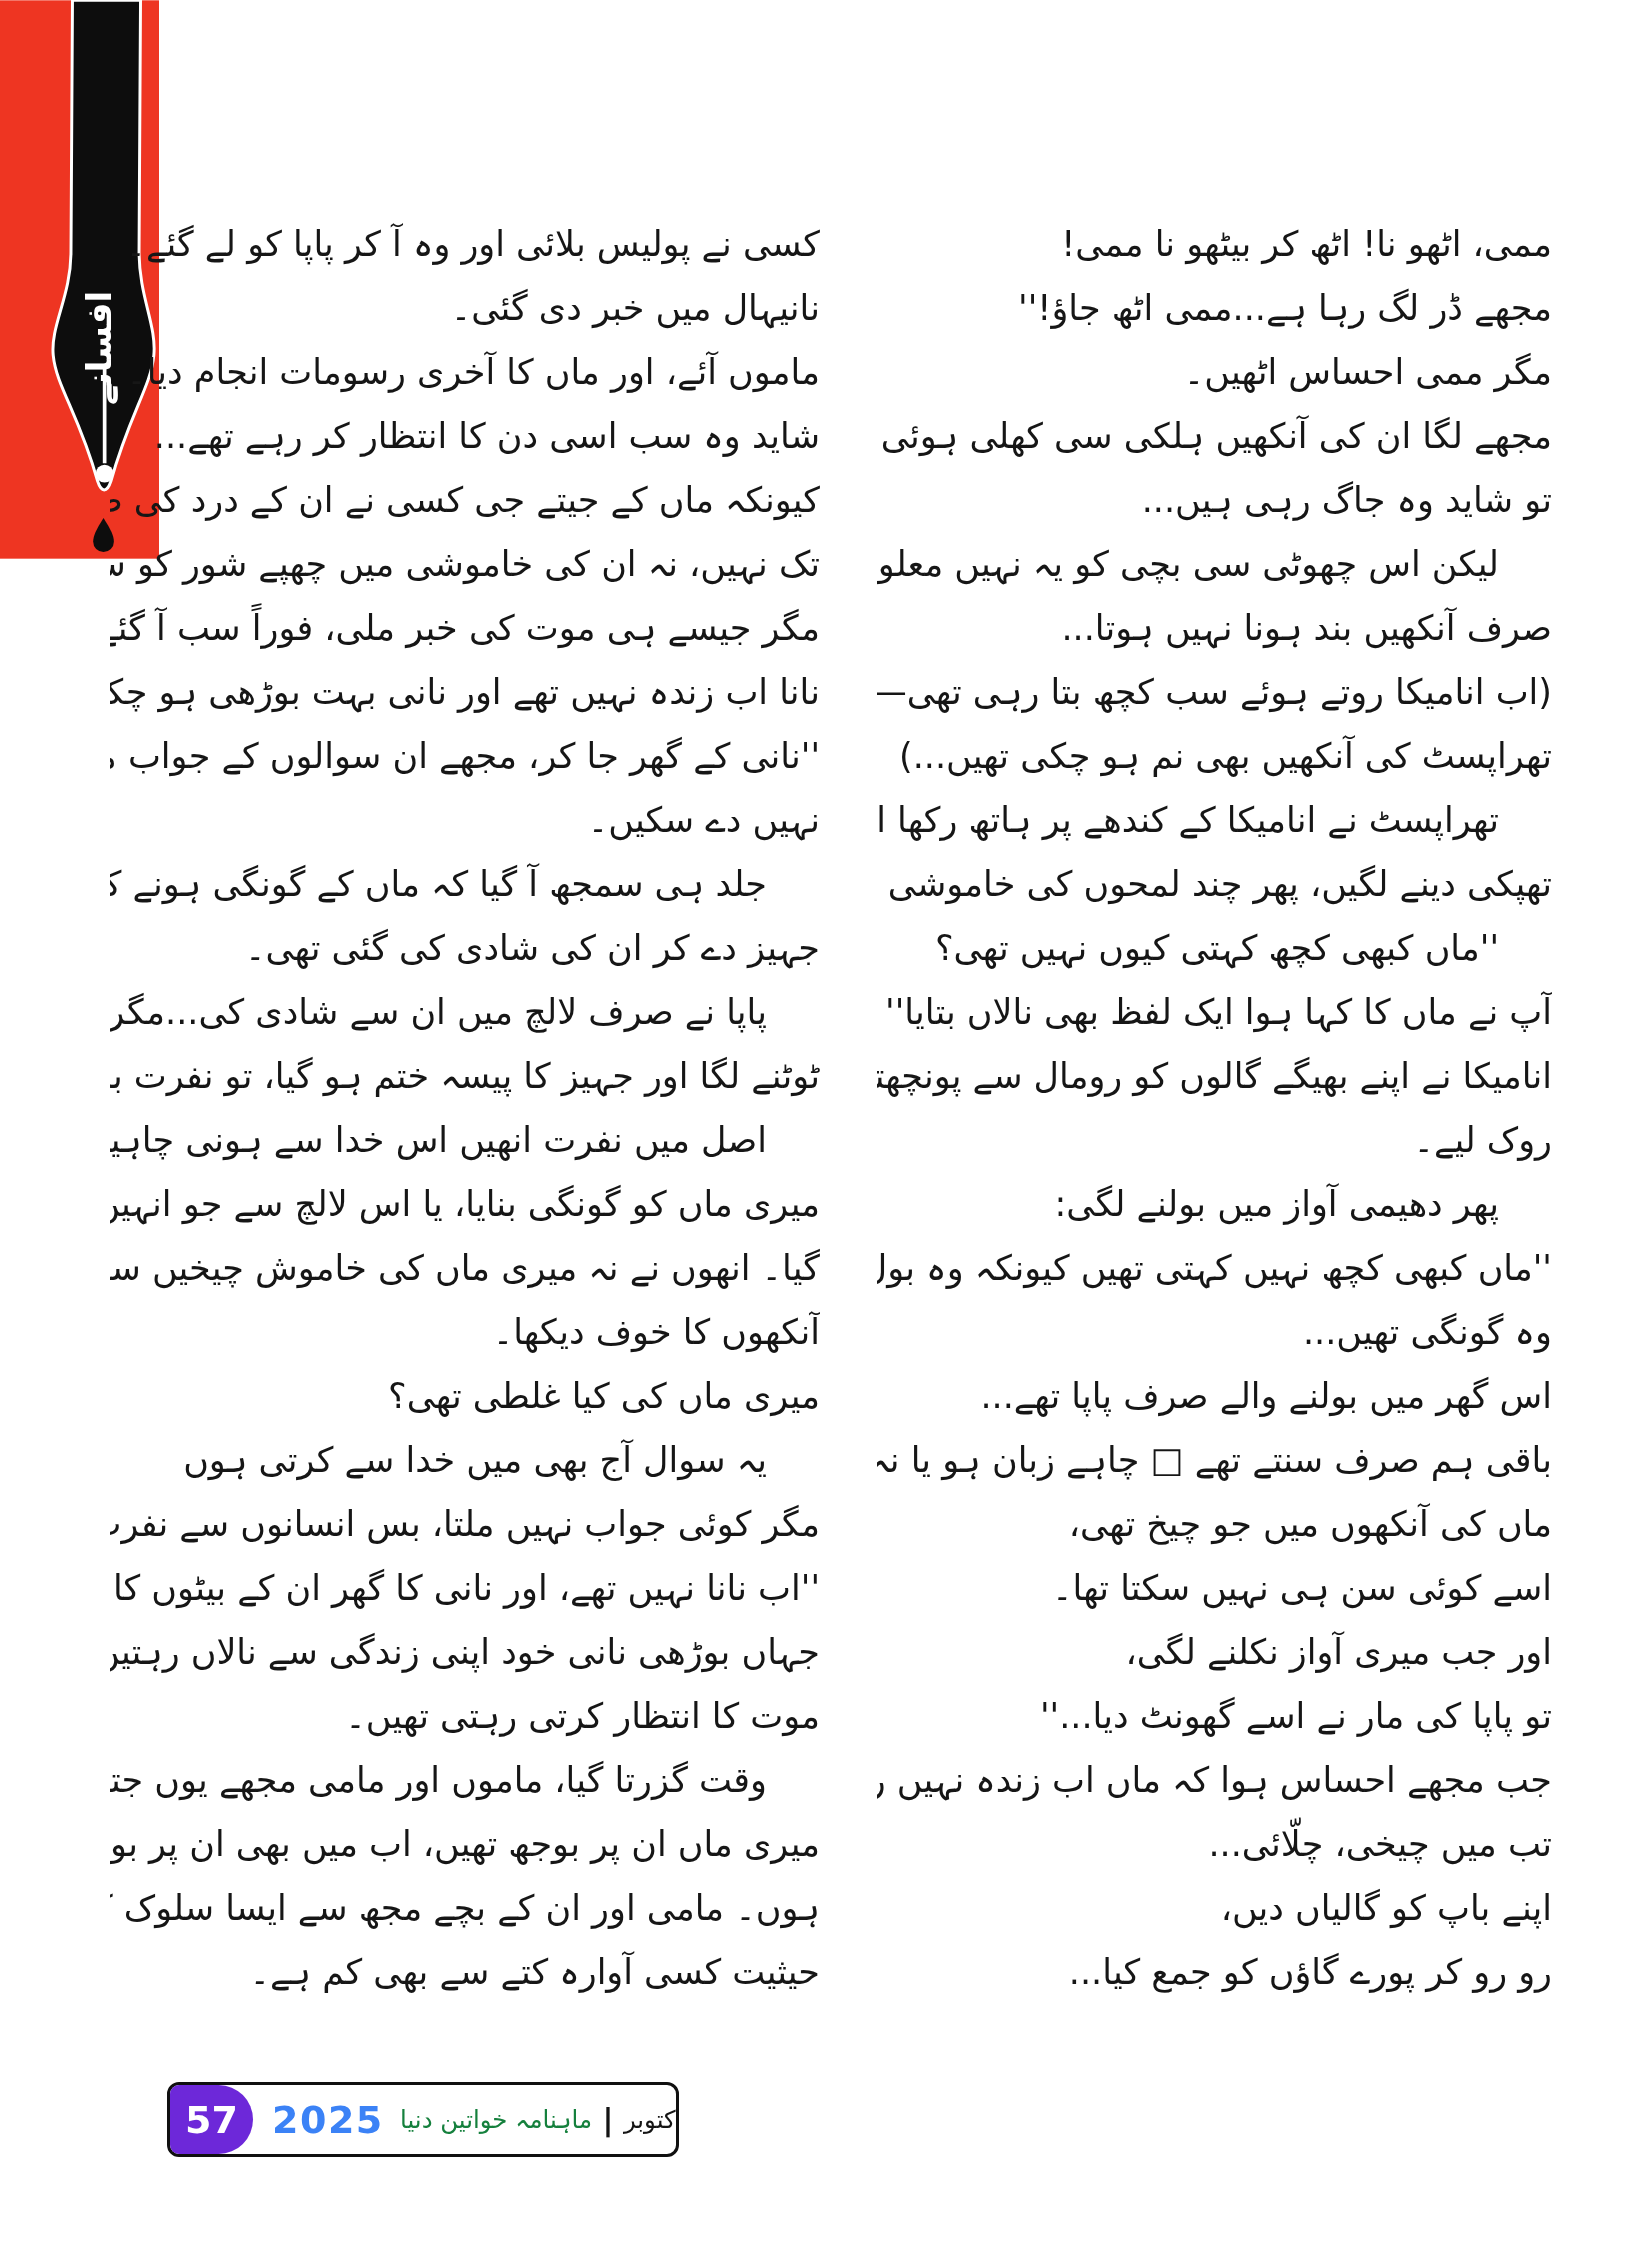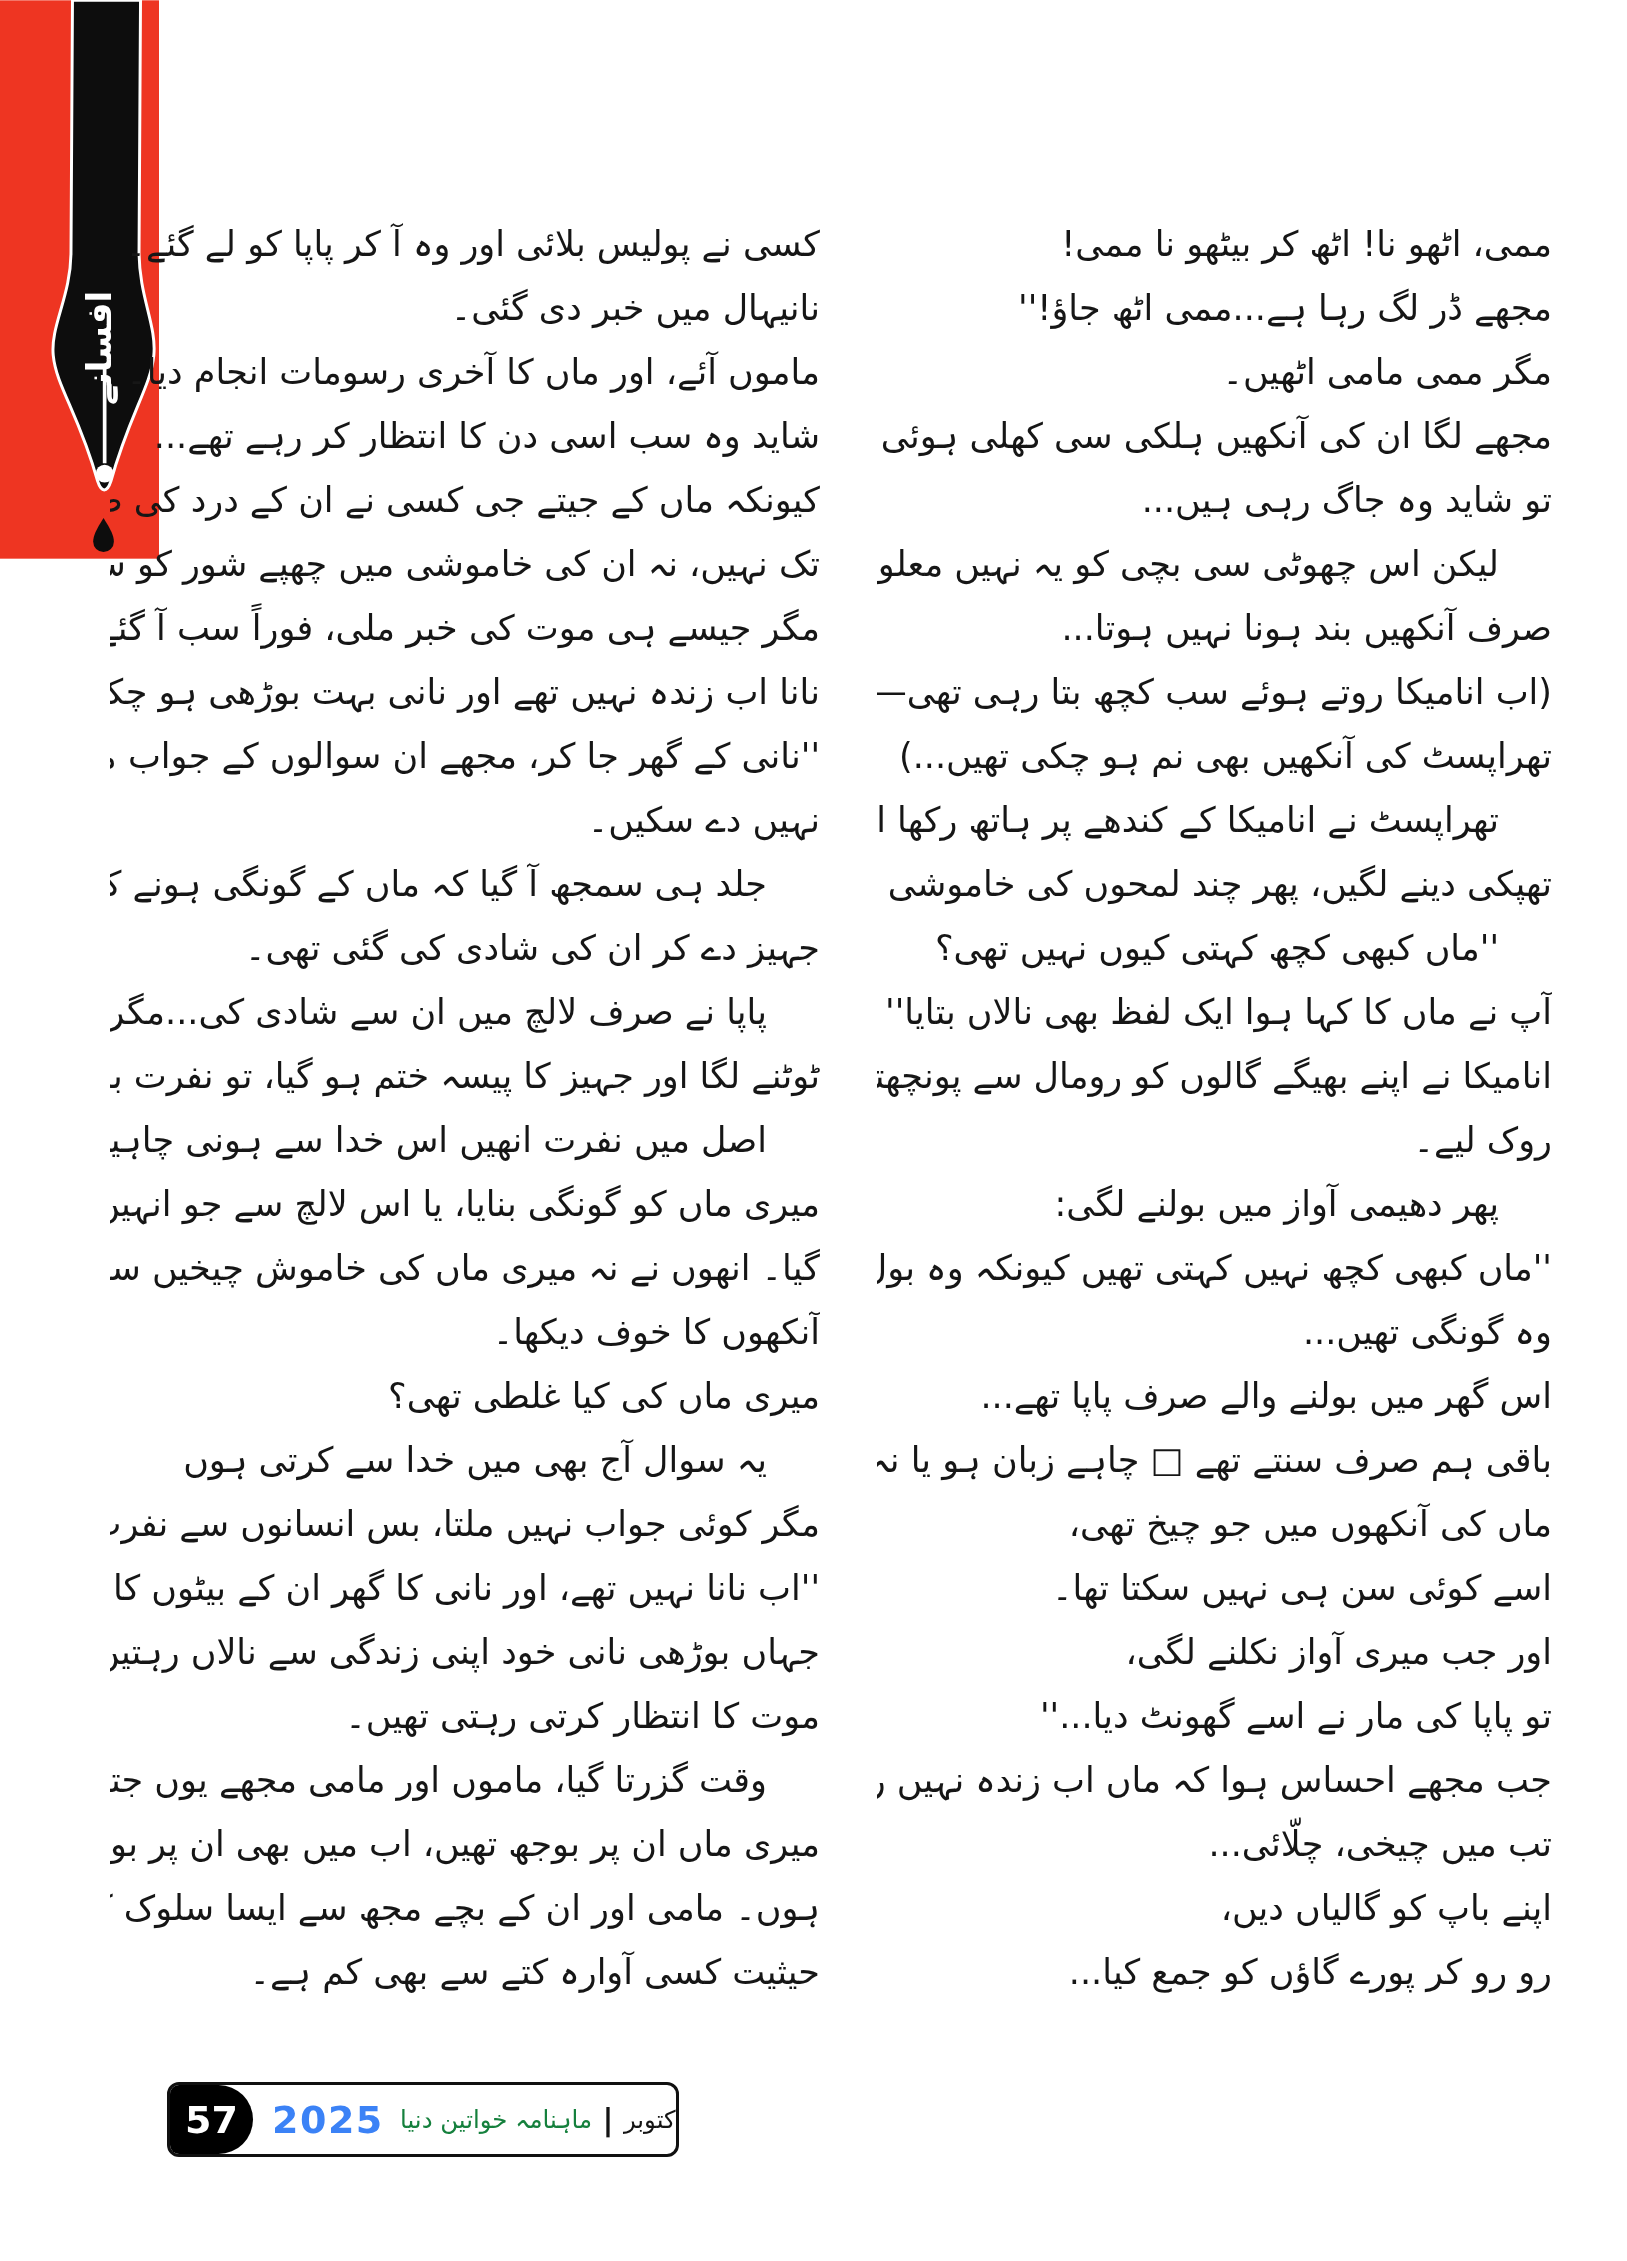--- a/index.html
+++ b/index.html
@@ -18,21 +18,21 @@
   #col-left{left:110px;width:710px;height:1865px;}
   .line{height:64px;overflow:hidden;white-space:nowrap;}
   .line.indent{padding-right:53px;}
   
   #footer-bar{
     position:absolute;left:167px;top:2082px;width:512px;height:75px;
     box-sizing:border-box;border:3.7px solid #101010;border-radius:12px;
     background:#ffffff;display:flex;align-items:center;overflow:hidden;
   }
   #page-num{
-    flex:0 0 83px;height:100%;background:#000000;color:#ffffff;
+    flex:0 0 83px;height:100%;background:#6d28d9;color:#ffffff;
     display:flex;align-items:center;justify-content:center;
     font-size:38px;font-weight:bold;border-radius:0 43px 43px 0;
   }
   #year{font-size:38px;font-weight:bold;color:#3b82f6;margin:0 16.3px 0 19px;letter-spacing:1.5px;}
   #mag-name{direction:rtl;font-size:24.4px;color:#15803d;white-space:nowrap;}
   #footer-divider{font-size:30px;color:#141414;margin:0 10.4px;font-weight:bold;}
   #month{direction:rtl;font-size:24.4px;color:#141414;white-space:nowrap;}
 </style>
 </head>
 <body>
@@ -48,21 +48,21 @@
       <rect x="139" y="498" width="5" height="128" fill="#ffffff"></rect>
       <circle cx="141.5" cy="640" r="12" fill="#ffffff"></circle>
       <path d="M140,700 C150,716 154,724 154,732 A14,14 0 1 1 126,732 C126,724 130,716 140,700 Z" fill="#0d0d0d"></path>
       <text x="-470" y="150" transform="rotate(-90)" fill="#ffffff" font-size="46" font-weight="bold" text-anchor="middle" direction="rtl">افسانے</text>
     </svg>
   </div>
 
   <div id="col-right" class="story-col">
       <div class="line">ممی، اٹھو نا! اٹھ کر بیٹھو نا ممی!</div>
       <div class="line">مجھے ڈر لگ رہا ہے...ممی اٹھ جاؤ!''</div>
-      <div class="line">مگر ممی مامی اٹھیں۔</div>
+      <div class="line">مگر ممی احساس اٹھیں۔</div>
       <div class="line">مجھے لگا ان کی آنکھیں ہلکی سی کھلی ہوئی ہیں،</div>
       <div class="line">تو شاید وہ جاگ رہی ہیں...</div>
       <div class="line indent">لیکن اس چھوٹی سی بچی کو یہ نہیں معلوم تھا کہ مرنے کا مطلب</div>
       <div class="line">صرف آنکھیں بند ہونا نہیں ہوتا...</div>
       <div class="line">(اب انامیکا روتے ہوئے سب کچھ بتا رہی تھی— اور اب</div>
       <div class="line">تھراپسٹ کی آنکھیں بھی نم ہو چکی تھیں...)</div>
       <div class="line indent">تھراپسٹ نے انامیکا کے کندھے پر ہاتھ رکھا اور آہستہ سے</div>
       <div class="line">تھپکی دینے لگیں، پھر چند لمحوں کی خاموشی کے بعد پوچھا:</div>
       <div class="line indent">''ماں کبھی کچھ کہتی کیوں نہیں تھی؟</div>
       <div class="line">آپ نے ماں کا کہا ہوا ایک لفظ بھی نالاں بتایا''</div>

